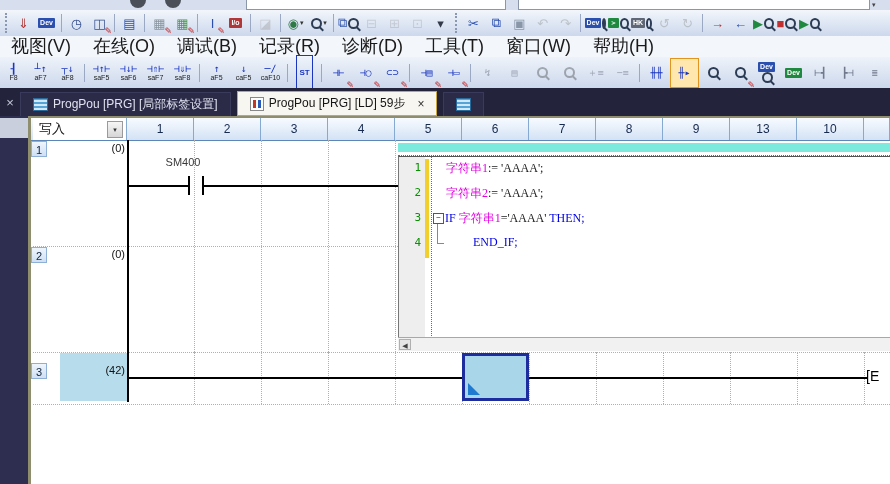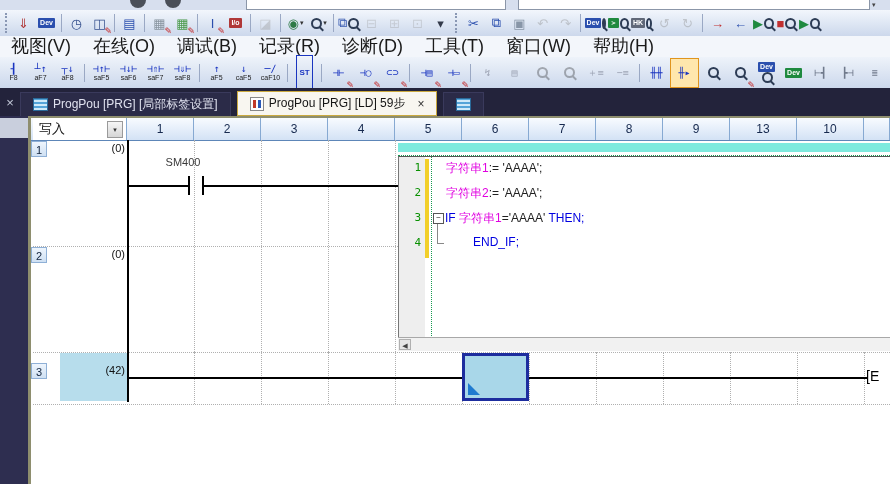--- a/index.html
+++ b/index.html
@@ -72,21 +72,21 @@
   #sel-tri{position:absolute;left:3px;bottom:3px;width:0;height:0;border-bottom:12px solid #1f7ad0;border-right:12px solid transparent}
   
   #st-box{position:absolute;left:367px;top:25px;right:0;height:207px;z-index:5}
   #st-cyan{position:absolute;left:0;top:0;right:0;height:9px;background:#7deade}
   #st-greenline{position:absolute;left:0;top:12px;right:0;height:0;border-top:1px dotted #169a50}
   #st-panel{position:absolute;left:0;top:13px;right:0;height:181px;background:#fff;border-top:1px solid #555;border-left:1px solid #777;overflow:hidden}
   #st-gutter{position:absolute;left:0;top:0;width:26px;bottom:0;background:#eeeeee}
   #st-yellow{position:absolute;left:26px;top:2px;width:4px;height:99px;background:#f2cf2a}
   #st-gdot{position:absolute;left:32px;top:0;bottom:0;width:0;border-left:1px dotted #169a50}
   .st-num{position:absolute;left:0;width:22px;text-align:right;font-size:11px;color:#089000;font-family:"DejaVu Sans Mono",monospace}
-  .st-line{position:absolute;font-size:12px;font-family:Liberation Sans, sans-serif;white-space:pre;z-index:2}
+  .st-line{position:absolute;font-size:12px;font-family:Liberation Serif, serif;white-space:pre;z-index:2}
   #fold-box{position:absolute;left:34px;width:9px;height:9px;border:1px solid #555;background:#fff;font-size:8px;line-height:8px;text-align:center;color:#222;z-index:3}
   #fold-vline{position:absolute;left:38px;width:0;border-left:1px solid #888;z-index:1}
   #fold-corner{position:absolute;left:38px;width:7px;height:0;border-bottom:1px solid #888;z-index:1}
   #st-scroll{position:absolute;left:0;top:194px;right:0;height:13px;background:#f1f1f1;border-top:1px solid #a8a8a8}
   #st-scroll-left{position:absolute;left:1px;top:1px;width:12px;height:11px;background:#e6e6e6;border:1px solid #b0b0b0;font-size:7px;line-height:11px;text-align:center;color:#444;box-sizing:border-box}
 </style>
 </head>
 <body>
 
 <div id="screen">

